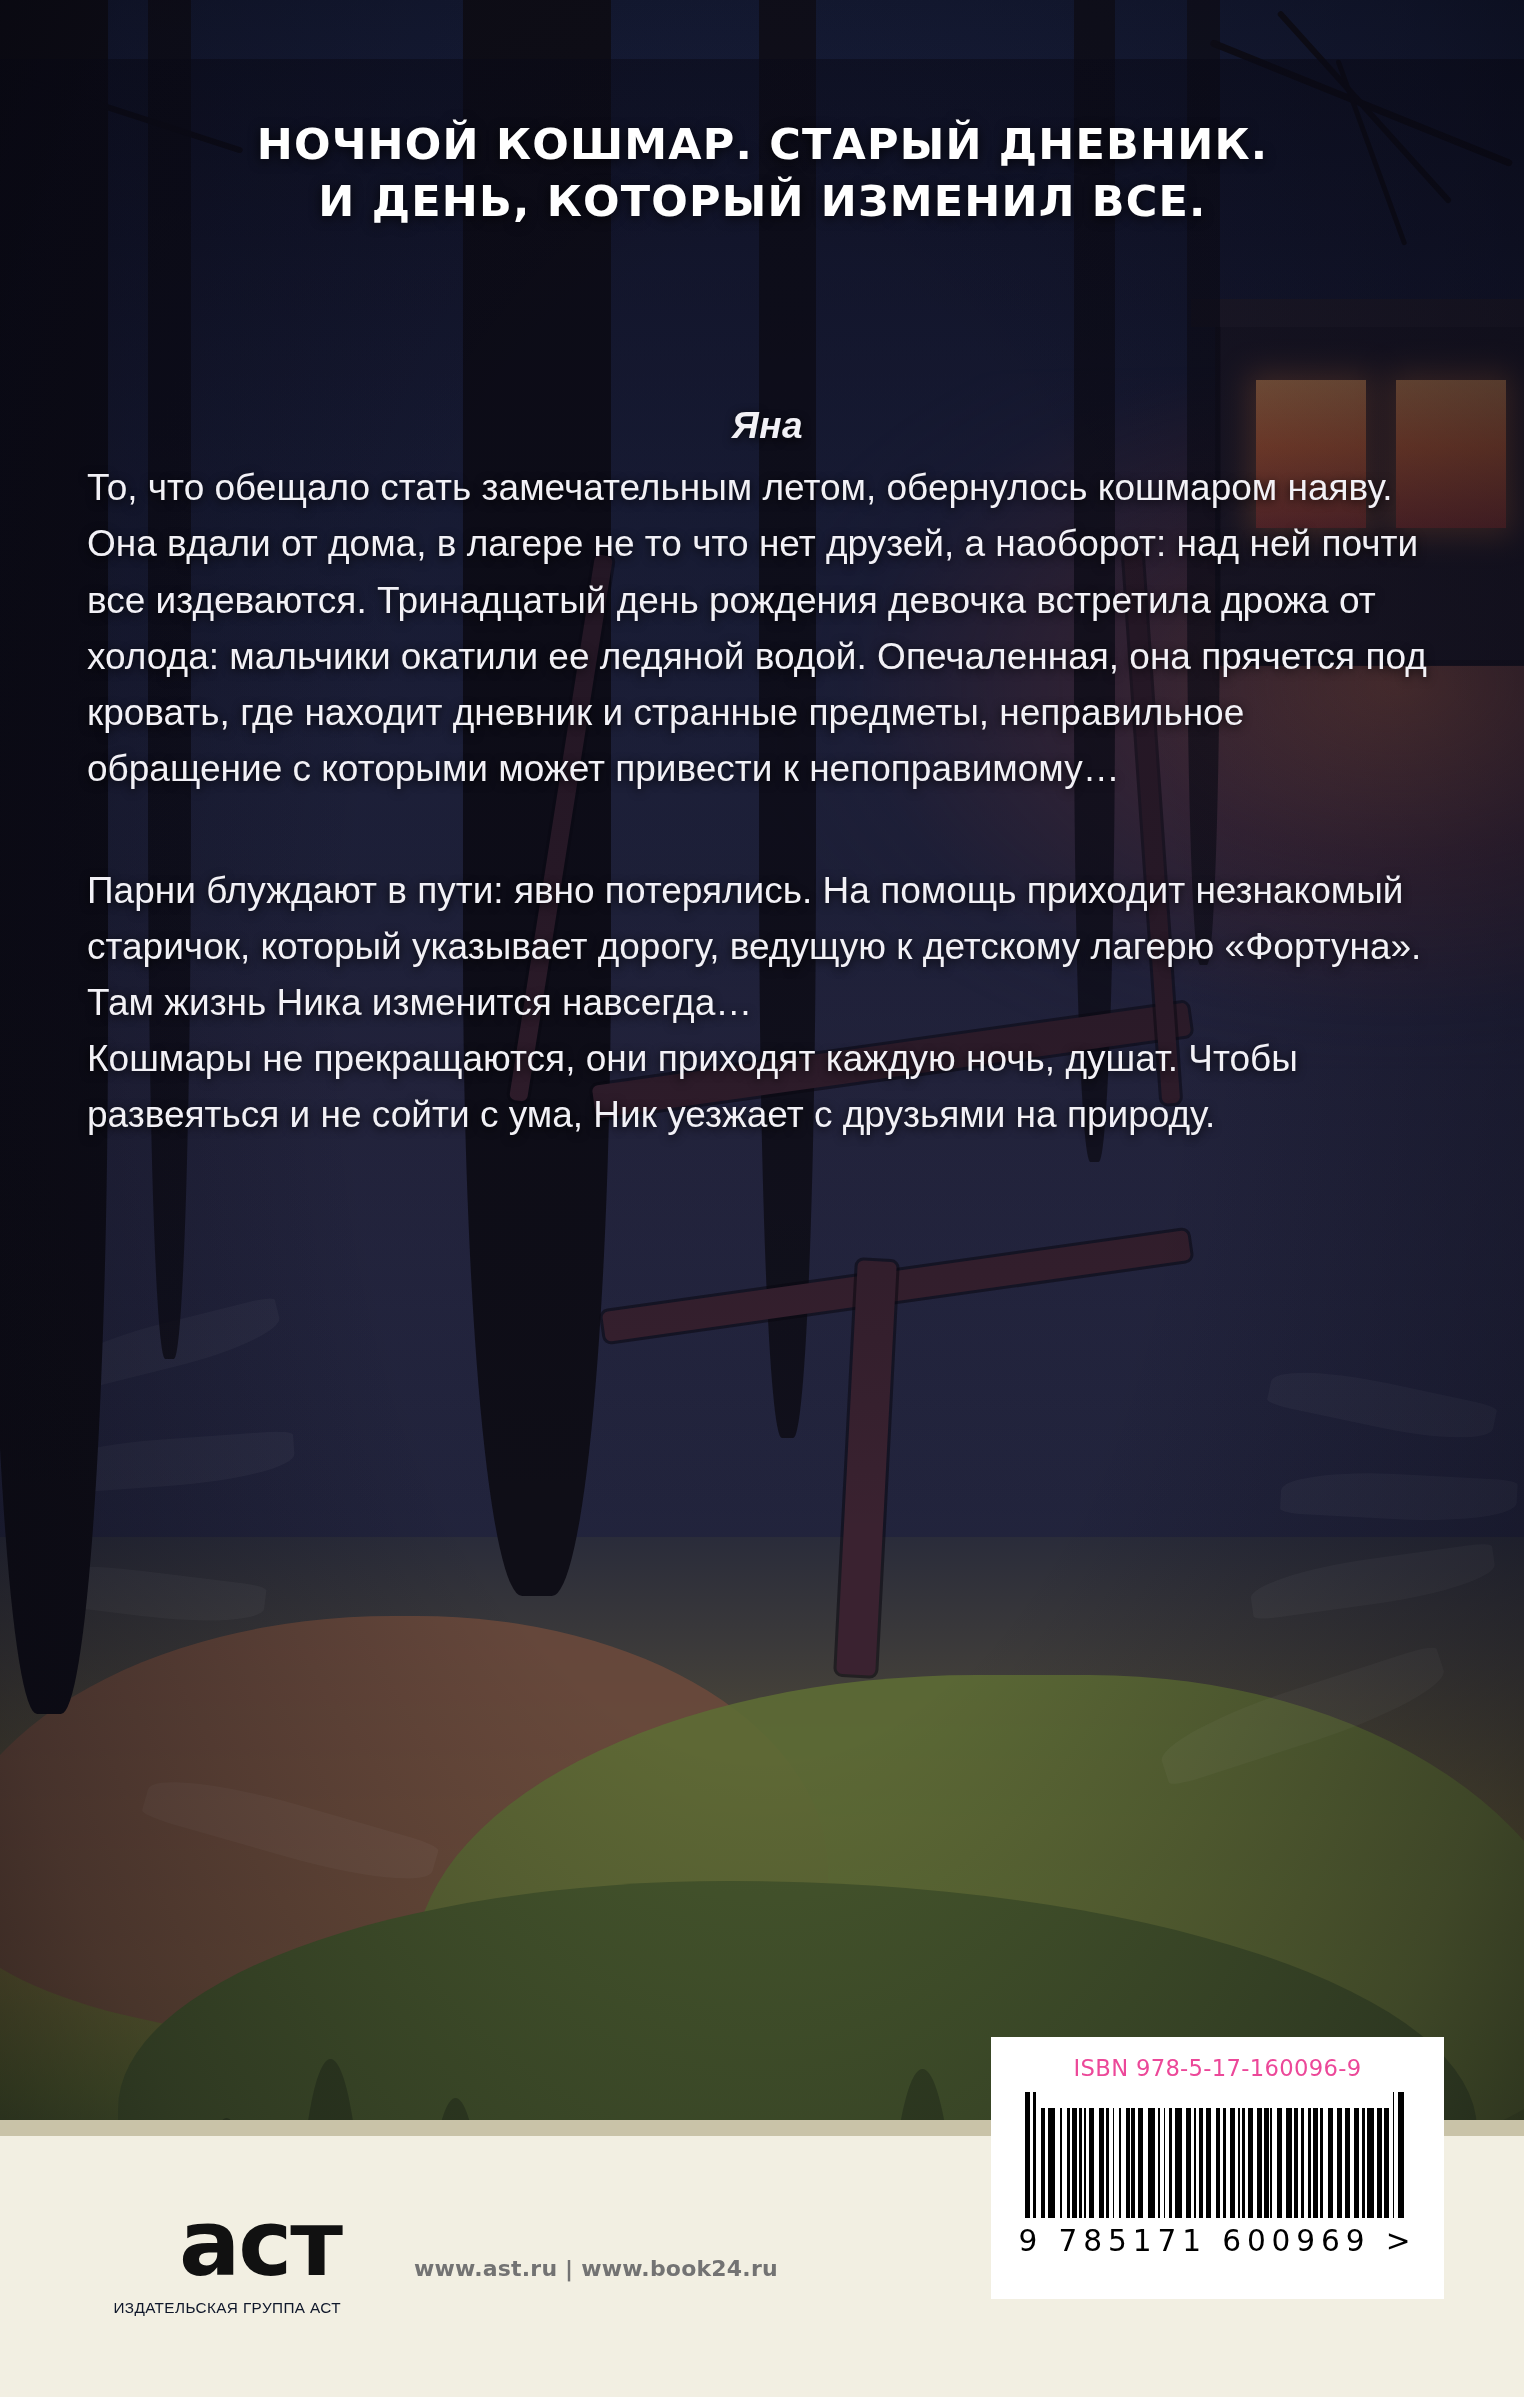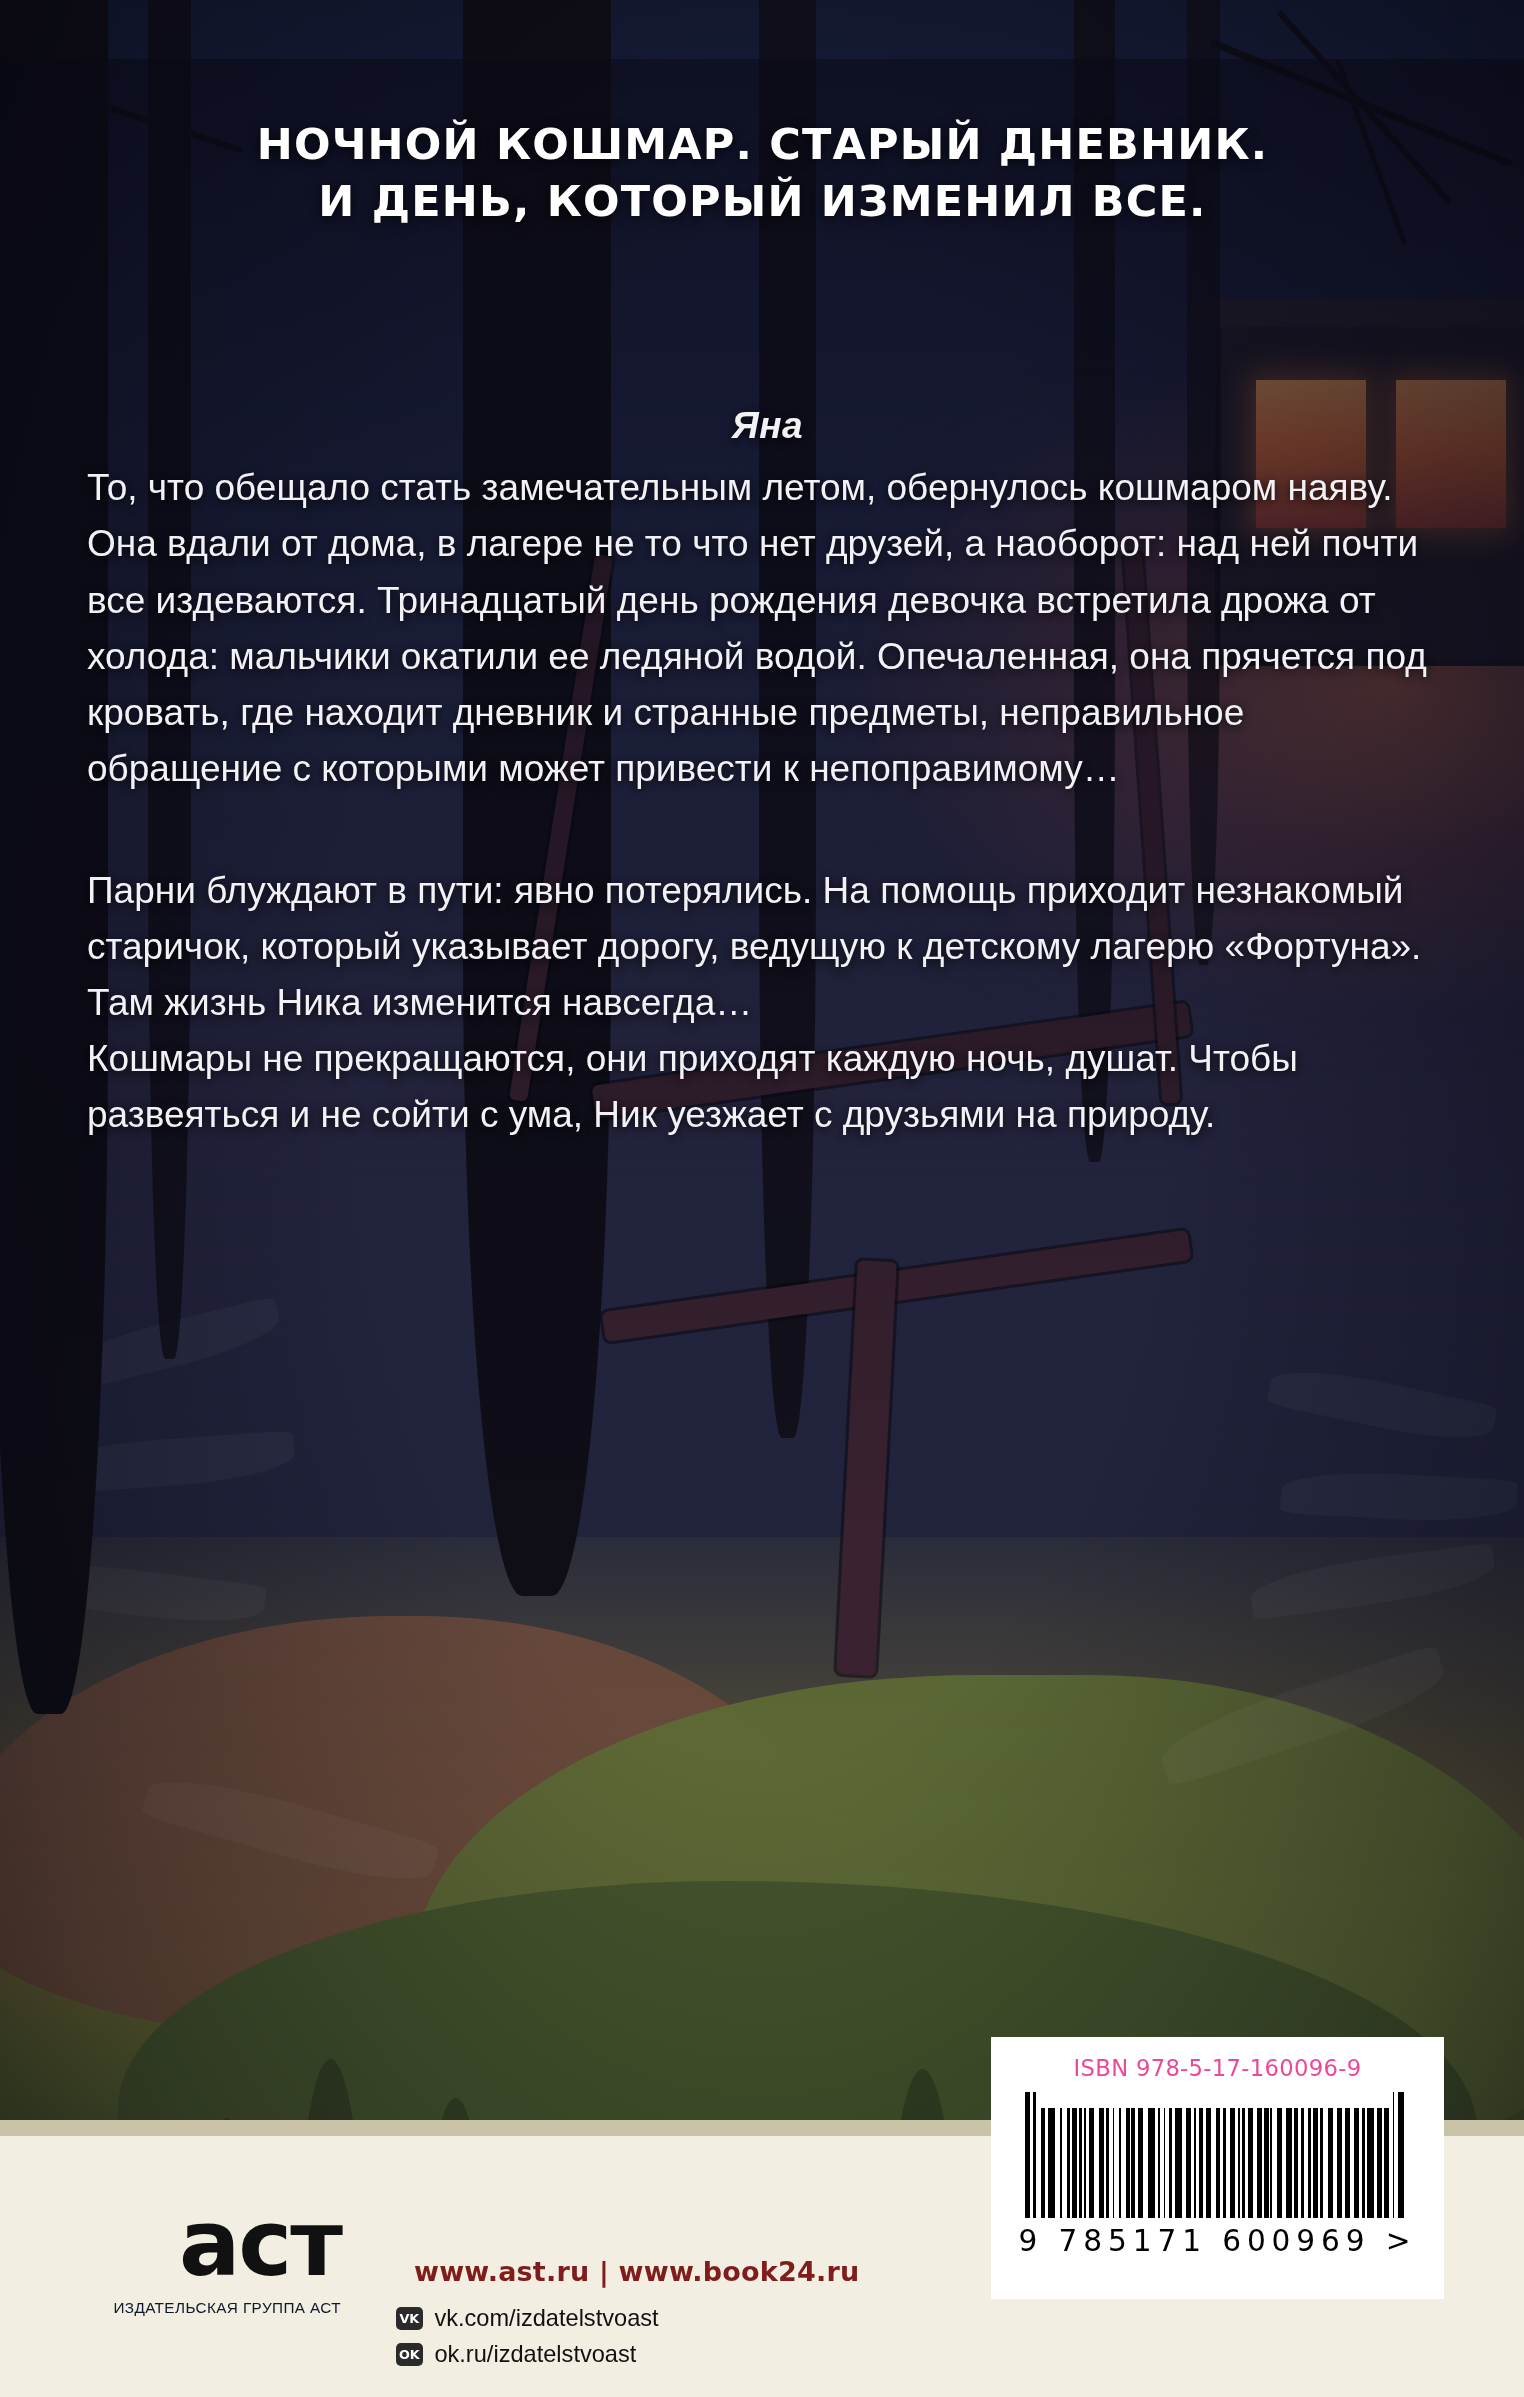--- a/index.html
+++ b/index.html
@@ -255,22 +255,22 @@
     font-size: 22.7px;
     letter-spacing: 1.1px;
     color: #111;
   }
   .sites {
     position: absolute;
     left: 414px;
     top: 120px;
     font-family: "DejaVu Sans", sans-serif;
     font-weight: bold;
-    font-size: 27px;
-    color: #7f1d1d;
+    font-size: 22px;
+    color: #737373;
     letter-spacing: 0.2px;
   }
   .social {
     position: absolute;
     left: 396px;
     top: 169px;
     font-size: 23.6px;
     color: #111;
   }
   .social-row {
@@ -409,30 +409,20 @@
     <div class="bar-strip"></div>
 
 
     <div class="logo-wrap">
       <div class="logo-mark">аст</div>
       <div class="logo-sub">ИЗДАТЕЛЬСКАЯ ГРУППА АСТ</div>
     </div>
 
     <div class="sites">www.ast.ru | www.book24.ru</div>
 
-    <div class="social">
-      <div class="social-row">
-        <span class="social-badge">VK</span>
-        <span>vk.com/izdatelstvoast</span>
-      </div>
-      <div class="social-row">
-        <span class="social-badge ok">OK</span>
-        <span>ok.ru/izdatelstvoast</span>
-      </div>
-    </div>
 
     <div class="isbn-box">
       <div class="isbn-text">ISBN 978-5-17-160096-9</div>
       <div class="barcode">
           <i style="width: 5.1px; margin-right: 3.4px; height: 100%;"></i>
           <i style="width: 3.4px; margin-right: 5.1px; height: 100%;"></i>
           <i style="width: 3.4px; margin-right: 3.4px; height: 88%;"></i>
           <i style="width: 6.8px; margin-right: 5.1px; height: 88%;"></i>
           <i style="width: 1.7px; margin-right: 5.1px; height: 88%;"></i>
           <i style="width: 3.4px; margin-right: 1.7px; height: 88%;"></i>

